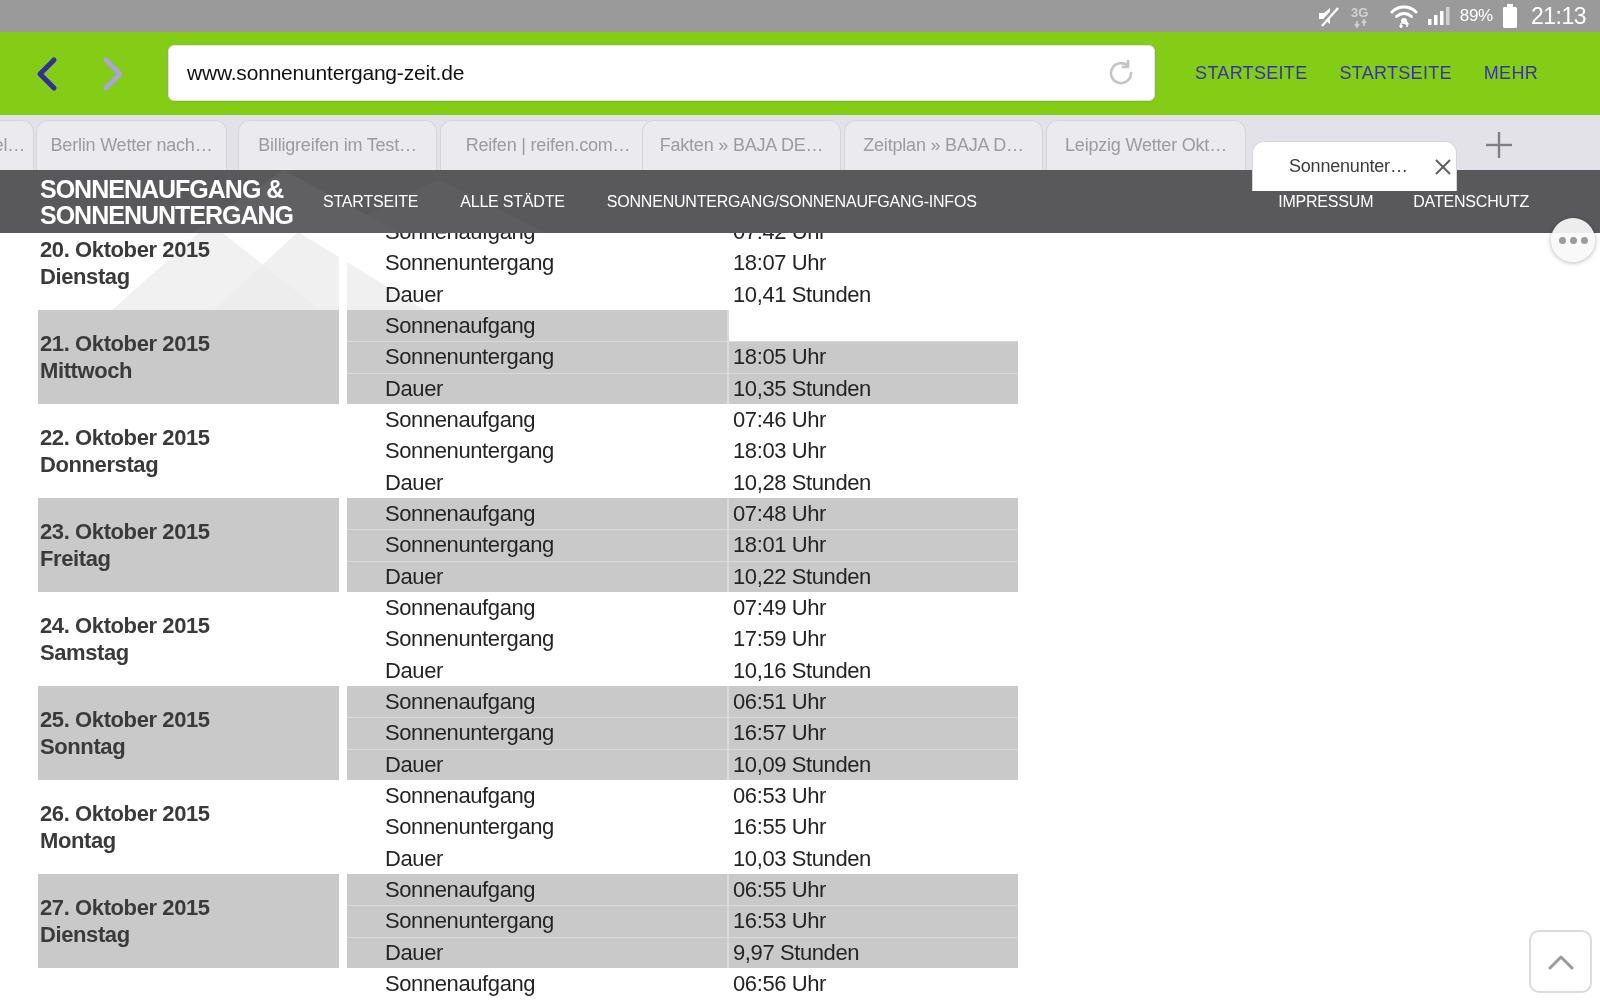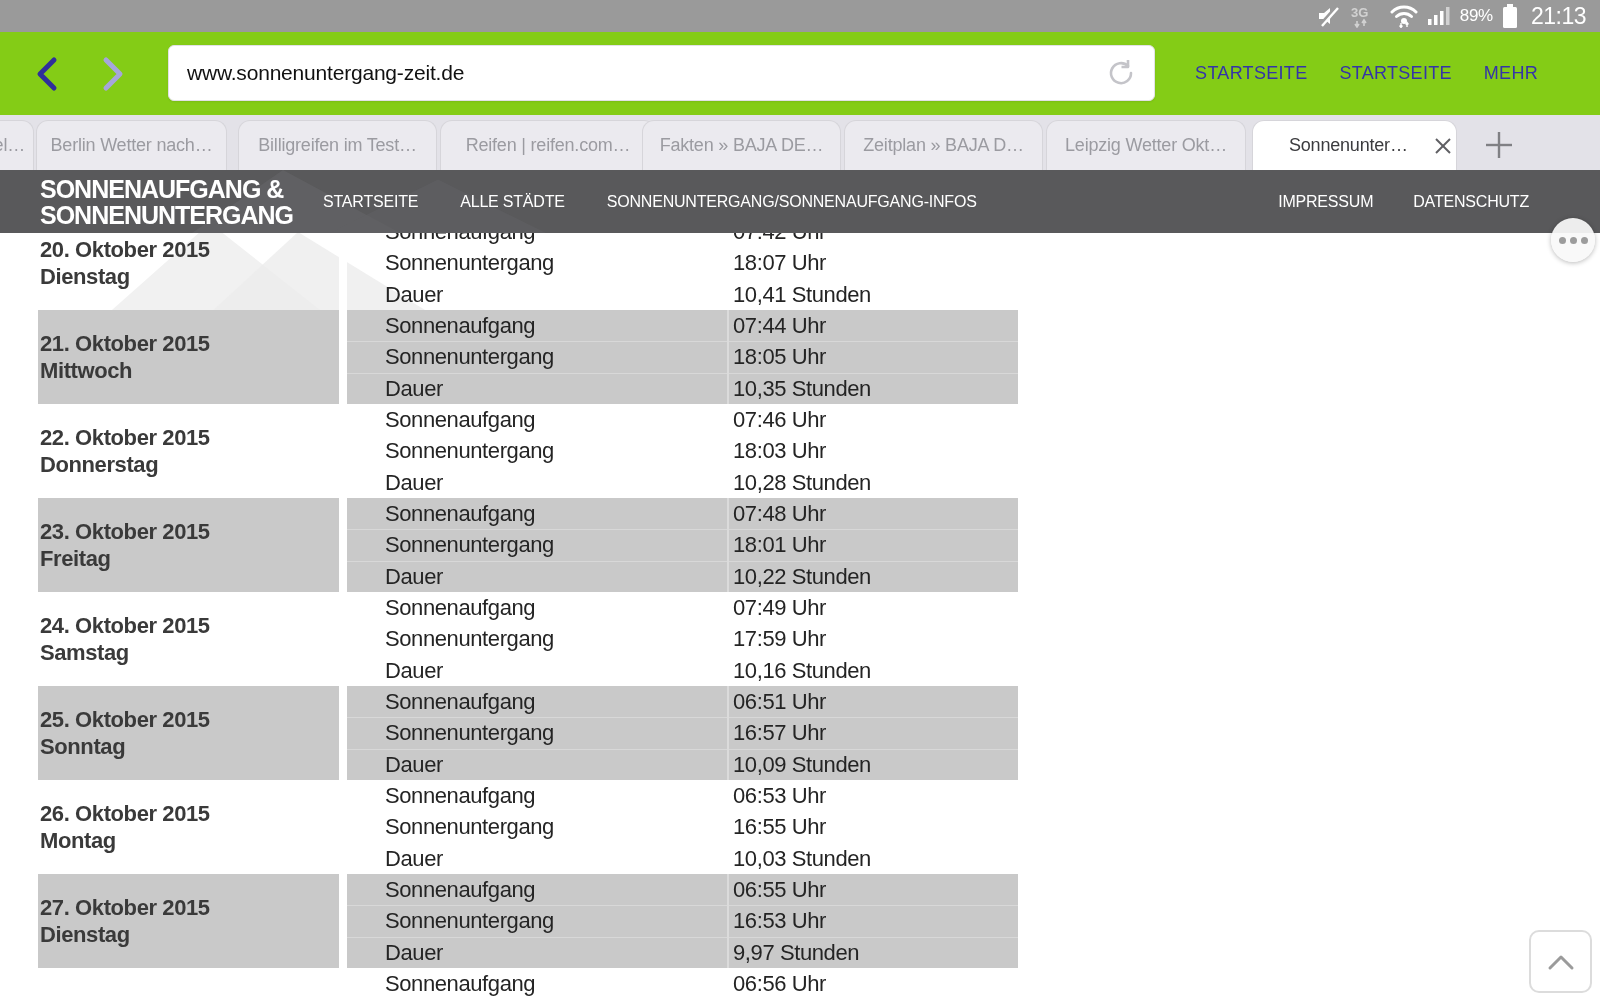--- a/index.html
+++ b/index.html
@@ -175,21 +175,21 @@
       </div>
     <div class="tab" style="left:642px; width:199px;justify-content:center;">
       <span>Fakten » BAJA DE…</span>
       </div>
     <div class="tab" style="left:844px; width:199px;">
       <span>Zeitplan » BAJA D…</span>
       </div>
     <div class="tab" style="left:1046px; width:200px;">
       <span>Leipzig Wetter Okt…</span>
       </div>
-    <div class="tab active" style="left:1252px; width:205px;">
+    <div class="tab active" style="left:1252px; width:205px;margin-top:21px;">
       <span>Sonnenunter…</span>
       <span class="x">
         <svg width="18" height="18" viewBox="0 0 18 18">
           <line x1="2" y1="2" x2="16" y2="16" stroke="#5F5F63" stroke-width="2"></line>
           <line x1="16" y1="2" x2="2" y2="16" stroke="#5F5F63" stroke-width="2"></line>
         </svg>
       </span>
     </div>
     <div class="newtab">
       <svg width="30" height="30" viewBox="0 0 30 30">
@@ -247,21 +247,20 @@
       <div class="grp shaded">
         <div class="gdate">
           <div>21. Oktober 2015</div>
           <div>Mittwoch</div>
         </div>
         <div class="gapA"></div>
         <div class="lbl r1">Sonnenaufgang</div>
         <div class="lbl r2 sep">Sonnenuntergang</div>
         <div class="lbl r3 sep">Dauer</div>
         <div class="gapB"></div>
-        <div class="val r1">07:44 Uhr</div>
         <div class="val r2 sep">18:05 Uhr</div>
         <div class="val r3 sep">10,35 Stunden</div>
       </div>
 
       <div class="grp">
         <div class="gdate">
           <div>22. Oktober 2015</div>
           <div>Donnerstag</div>
         </div>
         <div class="gapA"></div>

